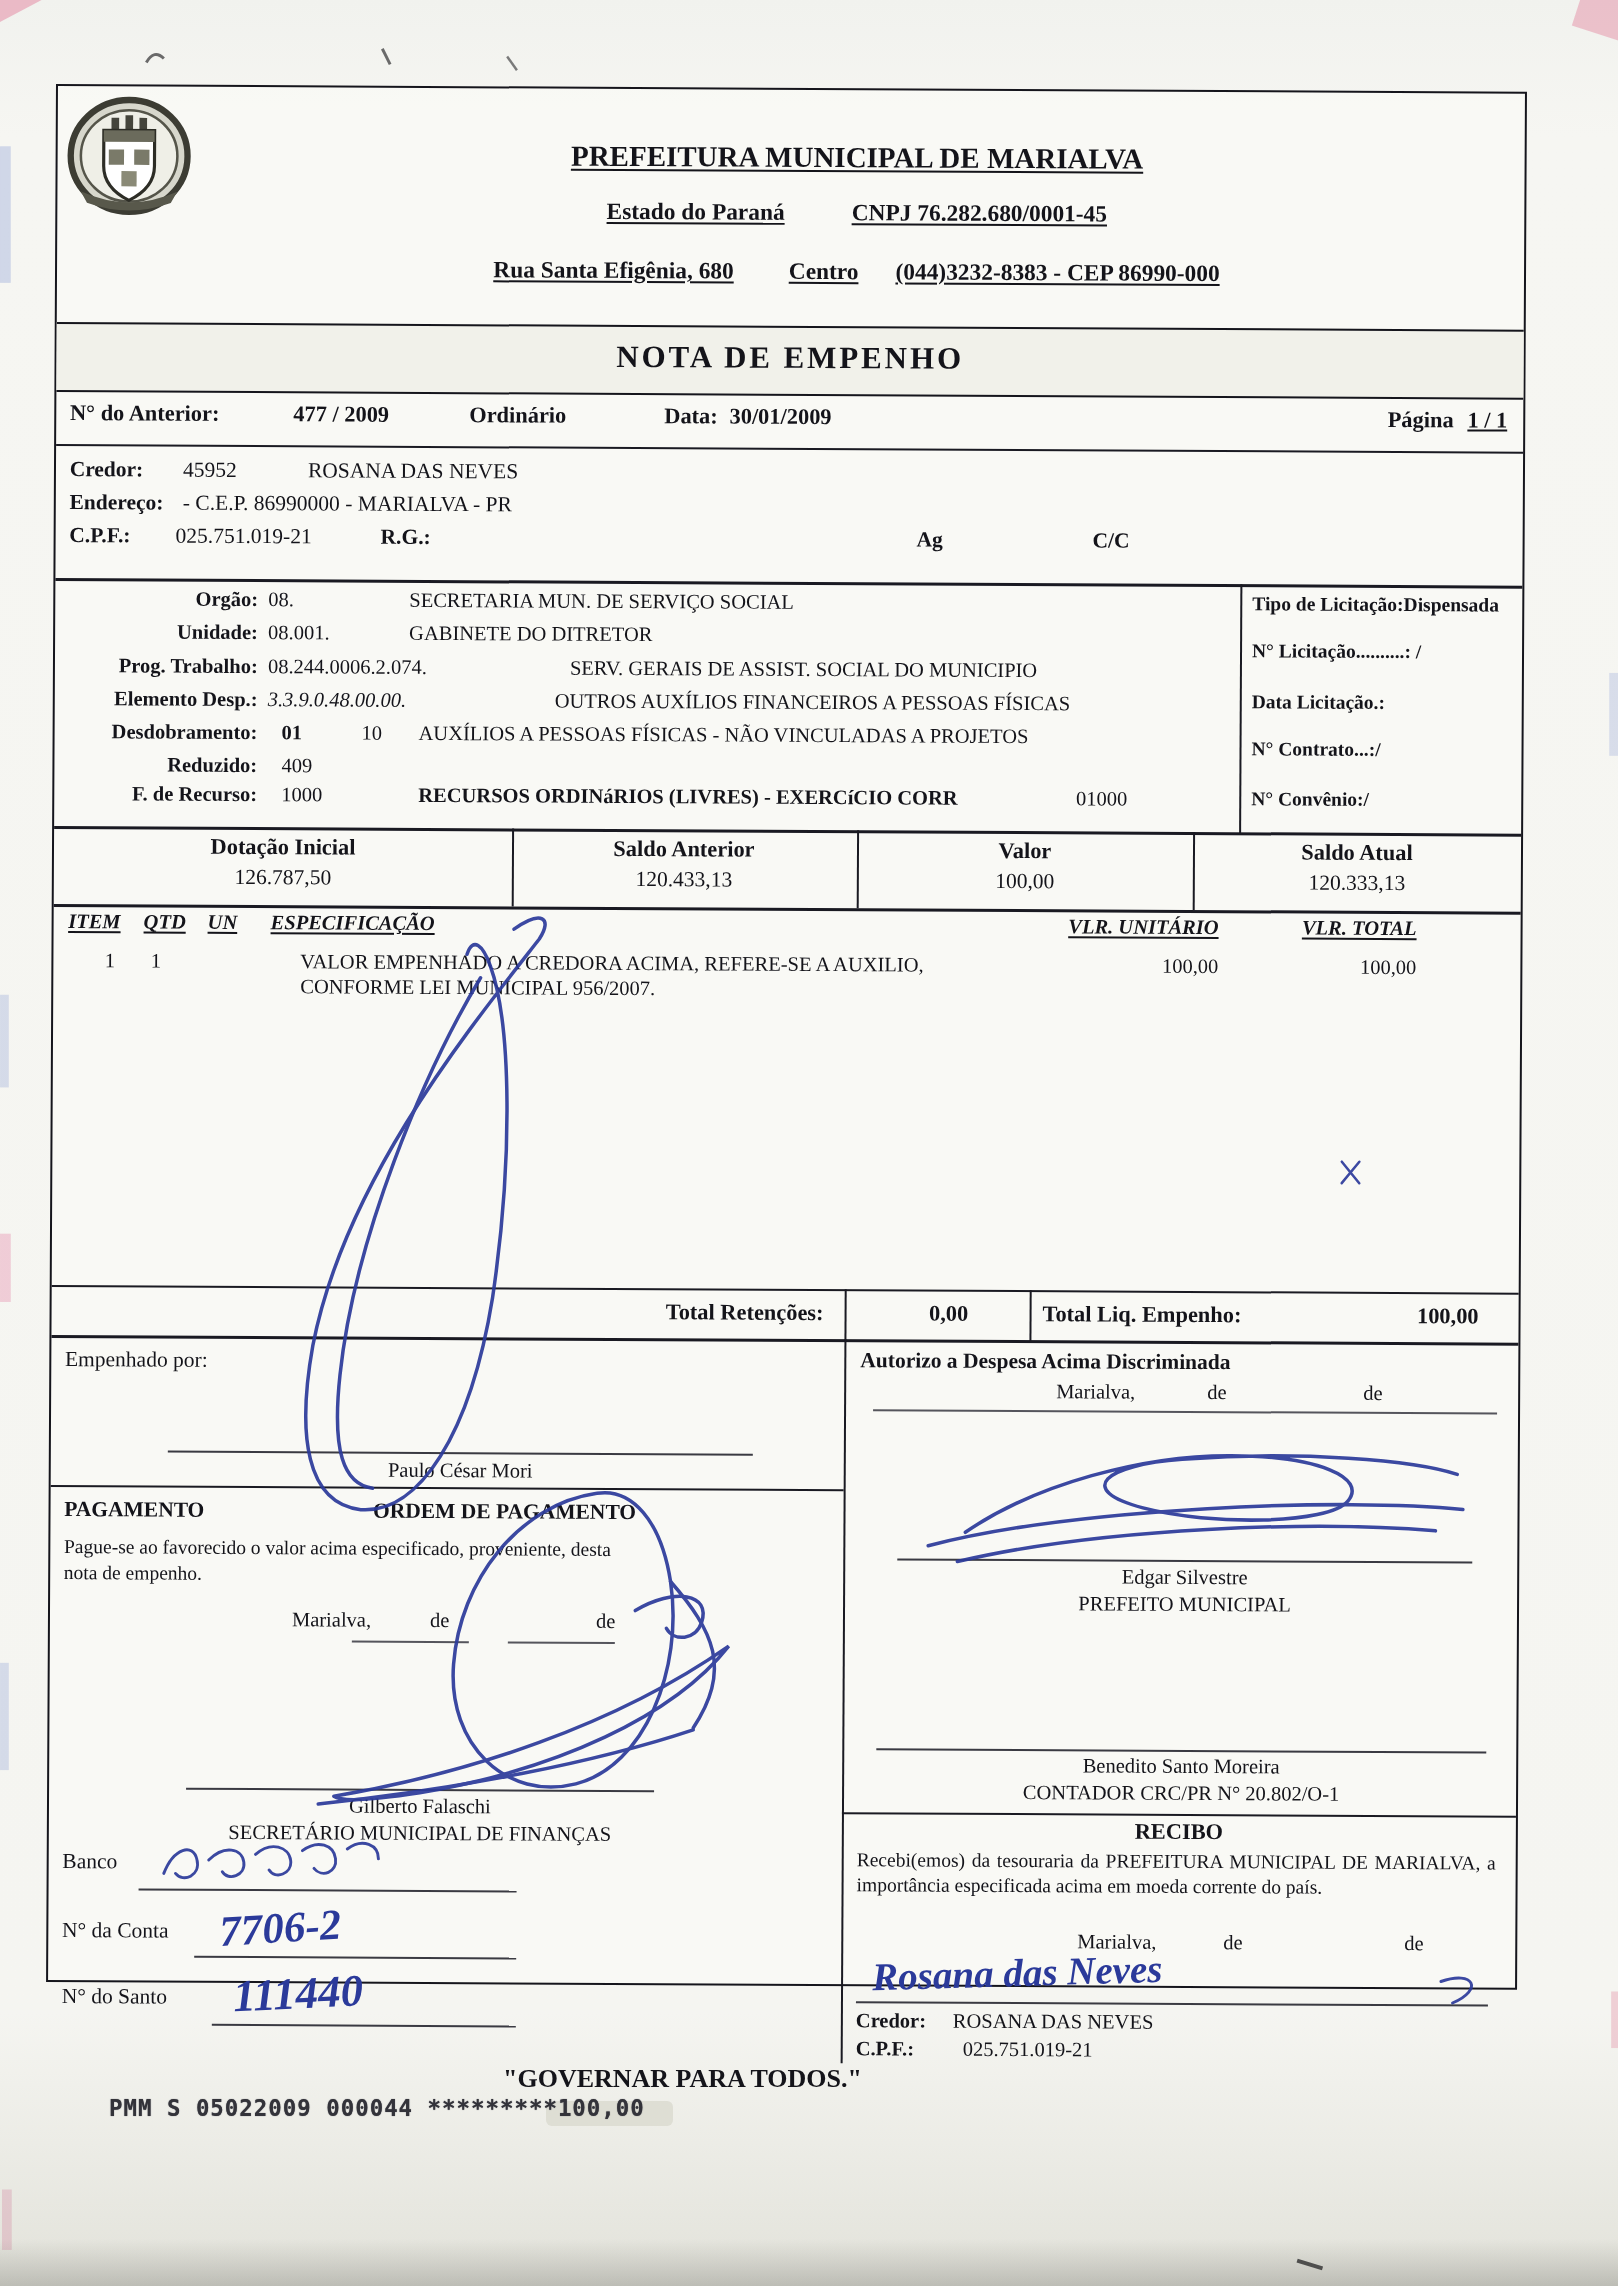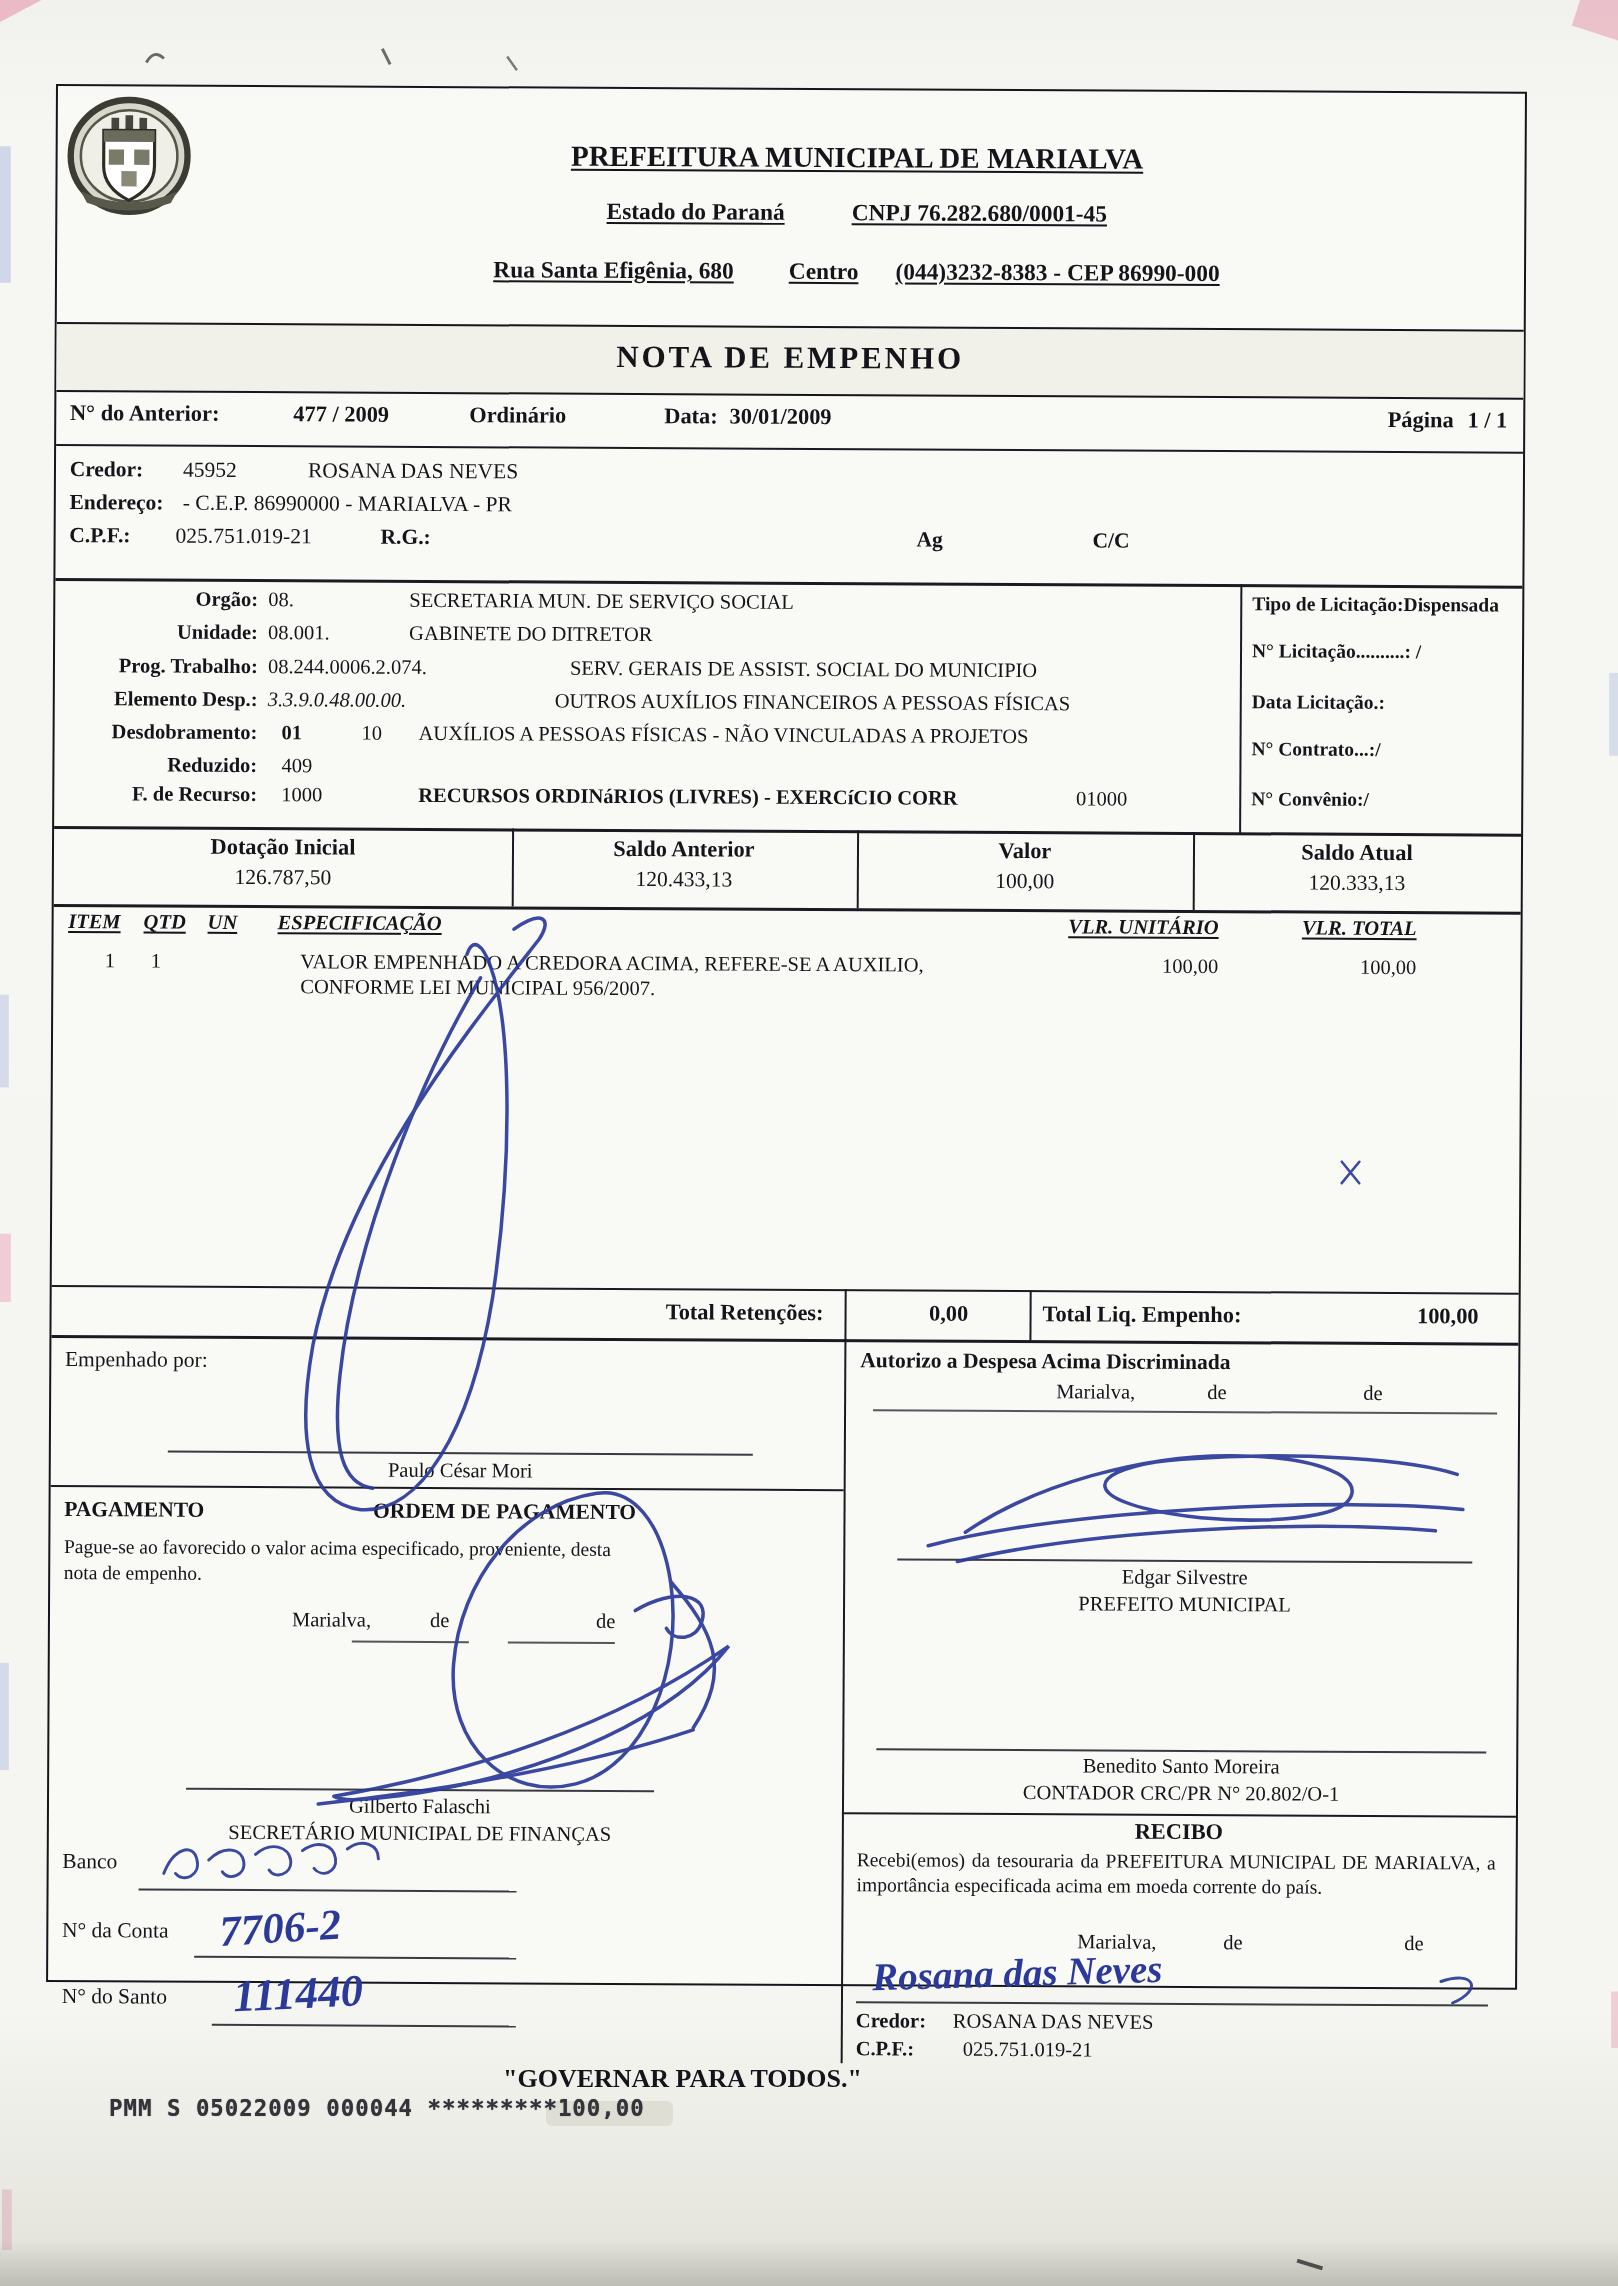--- a/index.html
+++ b/index.html
@@ -106,21 +106,21 @@
 
     <div class="abs b f23 nw" style="left:13.7px;top:314px;">N° do Anterior:</div>
     <div class="abs b f23 nw" style="left:237px;top:314px;">477 / 2009</div>
     <div class="abs b f23 nw" style="left:413px;top:314px;">Ordinário</div>
     <div class="abs nw" style="left:608px;top:314px;">
       <span class="b f23">Data:</span>
       <span class="b f23" style="margin-left:7.8px;">30/01/2009</span>
     </div>
     <div class="abs r nw" style="left:1248px;top:314px;width:203px;">
       <span class="b f23">Página</span>
-      <span class="b f23" style="margin-left:9.8px;">1 / 1</span>
+      <span class="b f23" style="margin-left:9.8px;text-decoration:underline;">1 / 1</span>
     </div>
     <div class="hline" style="left:0;top:358px;width:1467px;"></div>
 
     <div class="abs b f22 nw" style="left:13.7px;top:371px;">Credor:</div>
     <div class="abs f22 nw" style="left:127px;top:371px;">45952</div>
     <div class="abs f22 nw" style="left:252px;top:371px;">ROSANA DAS NEVES</div>
     <div class="abs b f22 nw" style="left:13.7px;top:404px;">Endereço:</div>
     <div class="abs f22 nw" style="left:127px;top:404px;">- C.E.P. 86990000 - MARIALVA - PR</div>
     <div class="abs b f22 nw" style="left:13.7px;top:437px;">C.P.F.:</div>
     <div class="abs f22 nw" style="left:120px;top:437px;">025.751.019-21</div>
@@ -177,21 +177,21 @@
     <div class="abs b f23 c nw" style="left:1139px;top:747px;width:328px;">Saldo Atual</div>
     <div class="abs f22 c nw" style="left:1139px;top:778px;width:328px;">120.333,13</div>
     <div class="vline" style="left:458px;top:740px;height:78px;"></div>
     <div class="vline" style="left:803px;top:740px;height:78px;"></div>
     <div class="vline" style="left:1139px;top:740px;height:78px;"></div>
     <div class="hline3" style="left:0;top:818px;width:1467px;"></div>
 
     <div class="abs b i u f21 nw" style="left:14.6px;top:824px;">ITEM</div>
     <div class="abs b i u f21 nw" style="left:90px;top:824px;">QTD</div>
     <div class="abs b i u f21 nw" style="left:154px;top:824px;">UN</div>
-    <div class="abs b i u f21 nw" style="left:224px;top:824px;">ESPECIFICAÇÃO</div>
+    <div class="abs b i u f21 nw" style="left:217px;top:824px;">ESPECIFICAÇÃO</div>
     <div class="abs b i f21 r nw" style="left:975px;top:824px;width:190px;"><span class="u">VLR. UNITÁRIO</span></div>
     <div class="abs b i f21 r nw" style="left:1168px;top:824px;width:195px;"><span class="u">VLR. TOTAL</span></div>
 
     <div class="abs f21 c nw" style="left:44px;top:863px;width:25px;">1</div>
     <div class="abs f21 c nw" style="left:90px;top:863px;width:25px;">1</div>
     <div class="abs f21 nw" style="left:247px;top:863px;">VALOR EMPENHADO A CREDORA ACIMA, REFERE-SE A AUXILIO,</div>
     <div class="abs f21 nw" style="left:247px;top:888px;">CONFORME LEI MUNICIPAL 956/2007.</div>
     <div class="abs f21 r nw" style="left:975px;top:863px;width:190px;">100,00</div>
     <div class="abs f21 r nw" style="left:1168px;top:863px;width:195px;">100,00</div>
 

